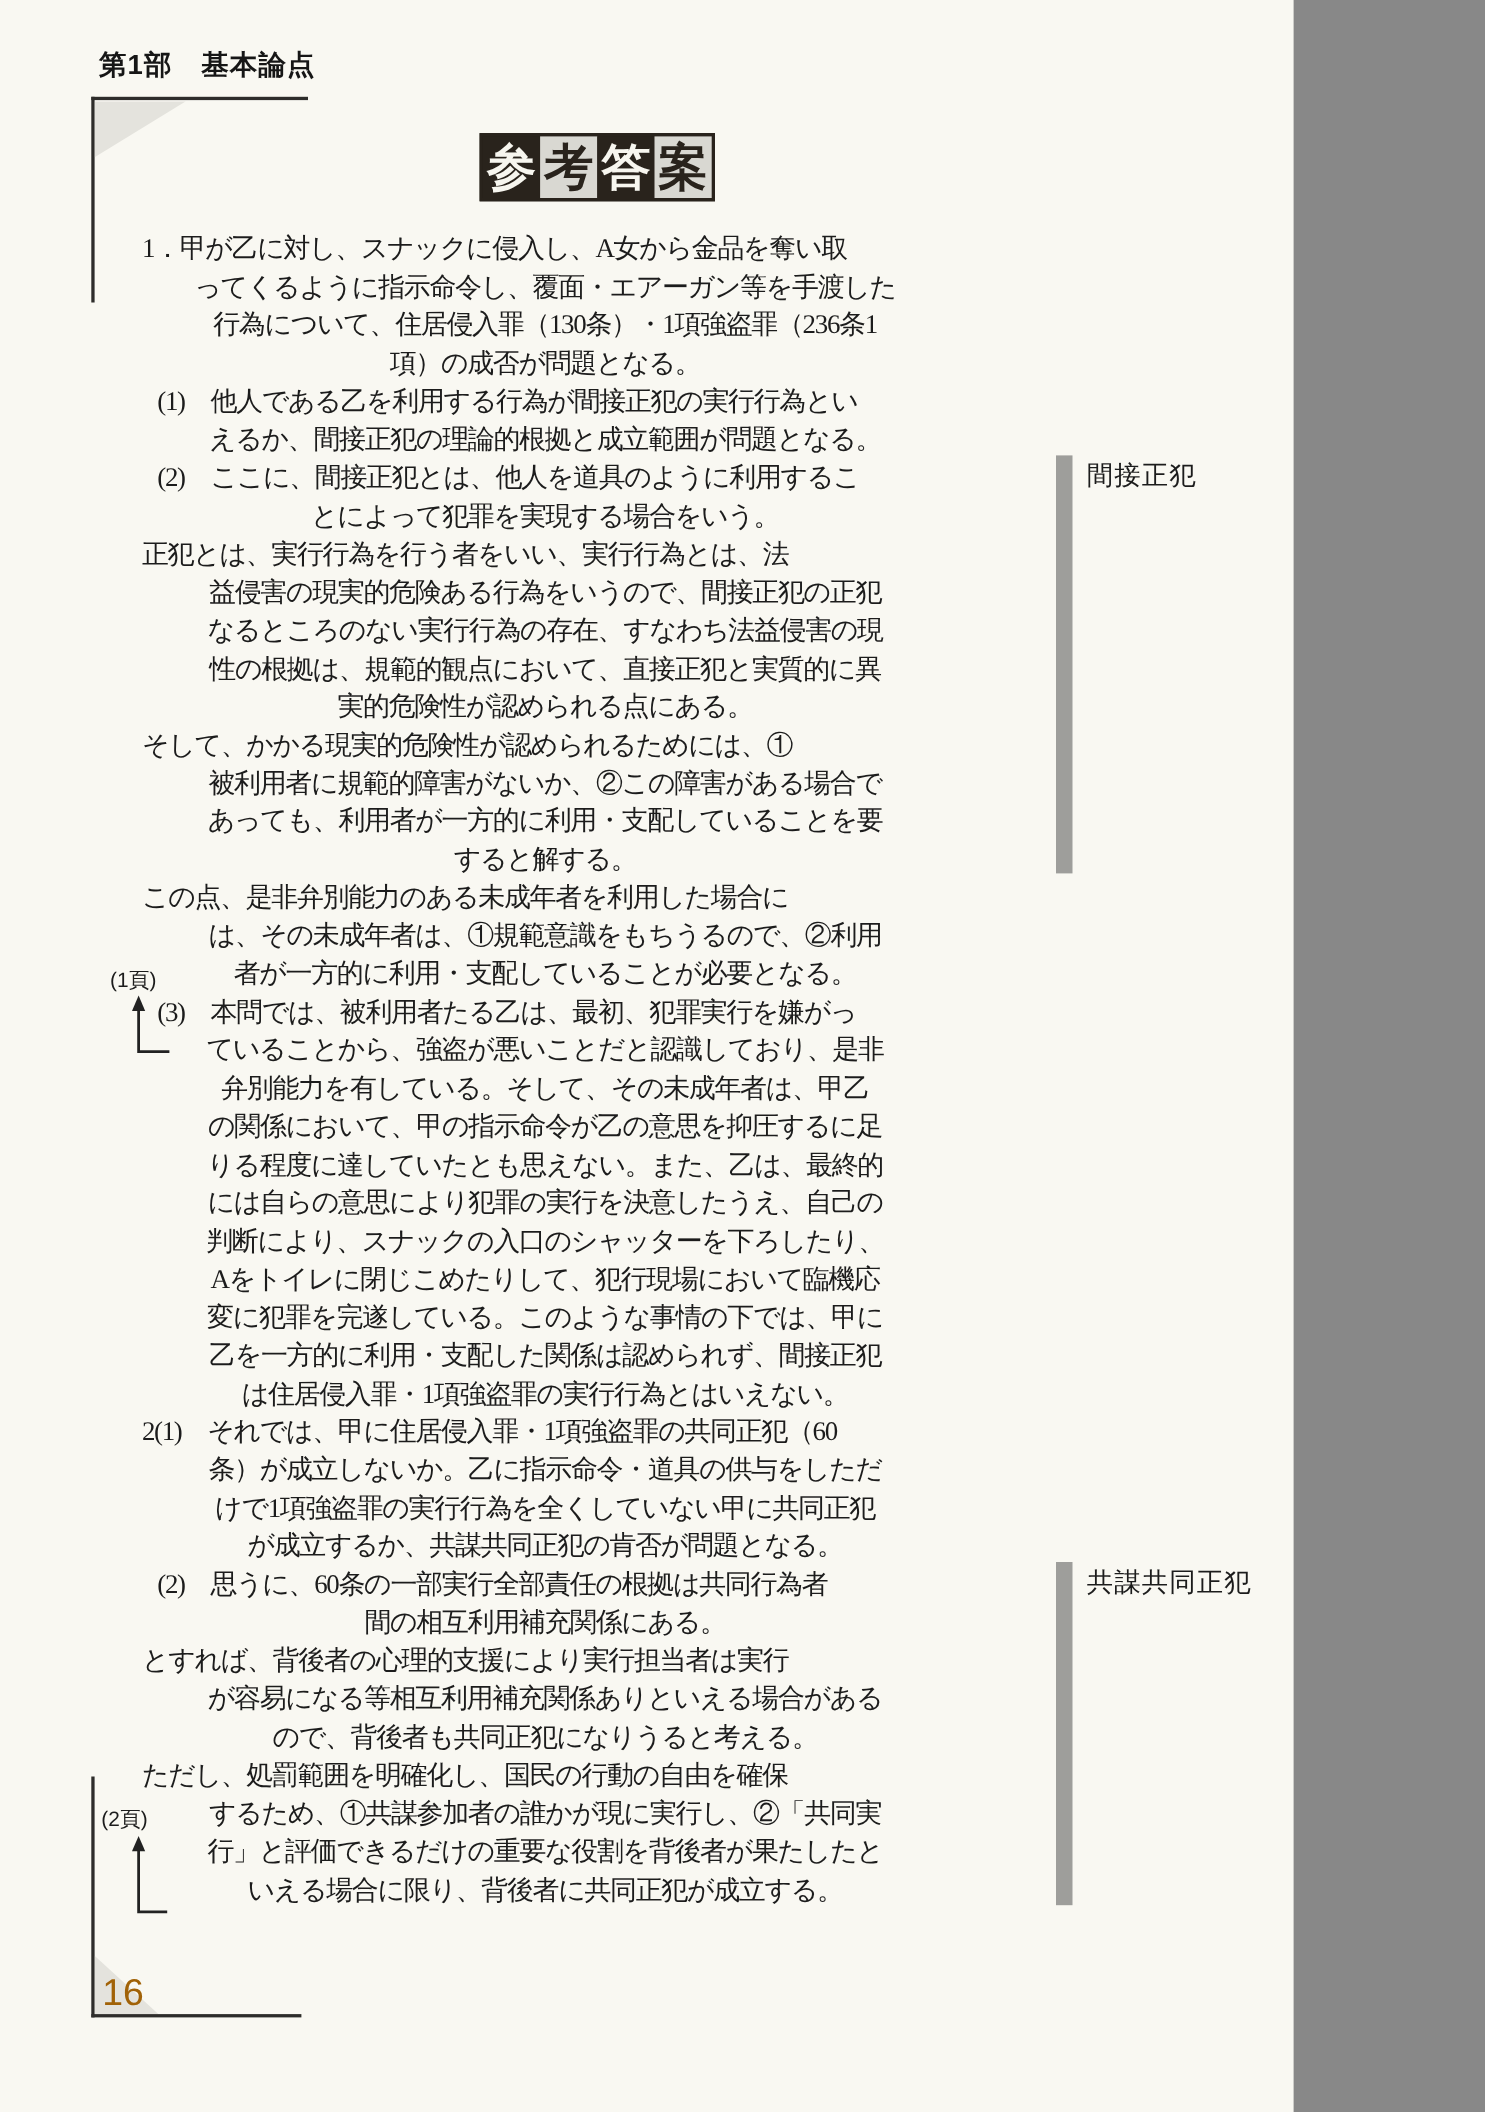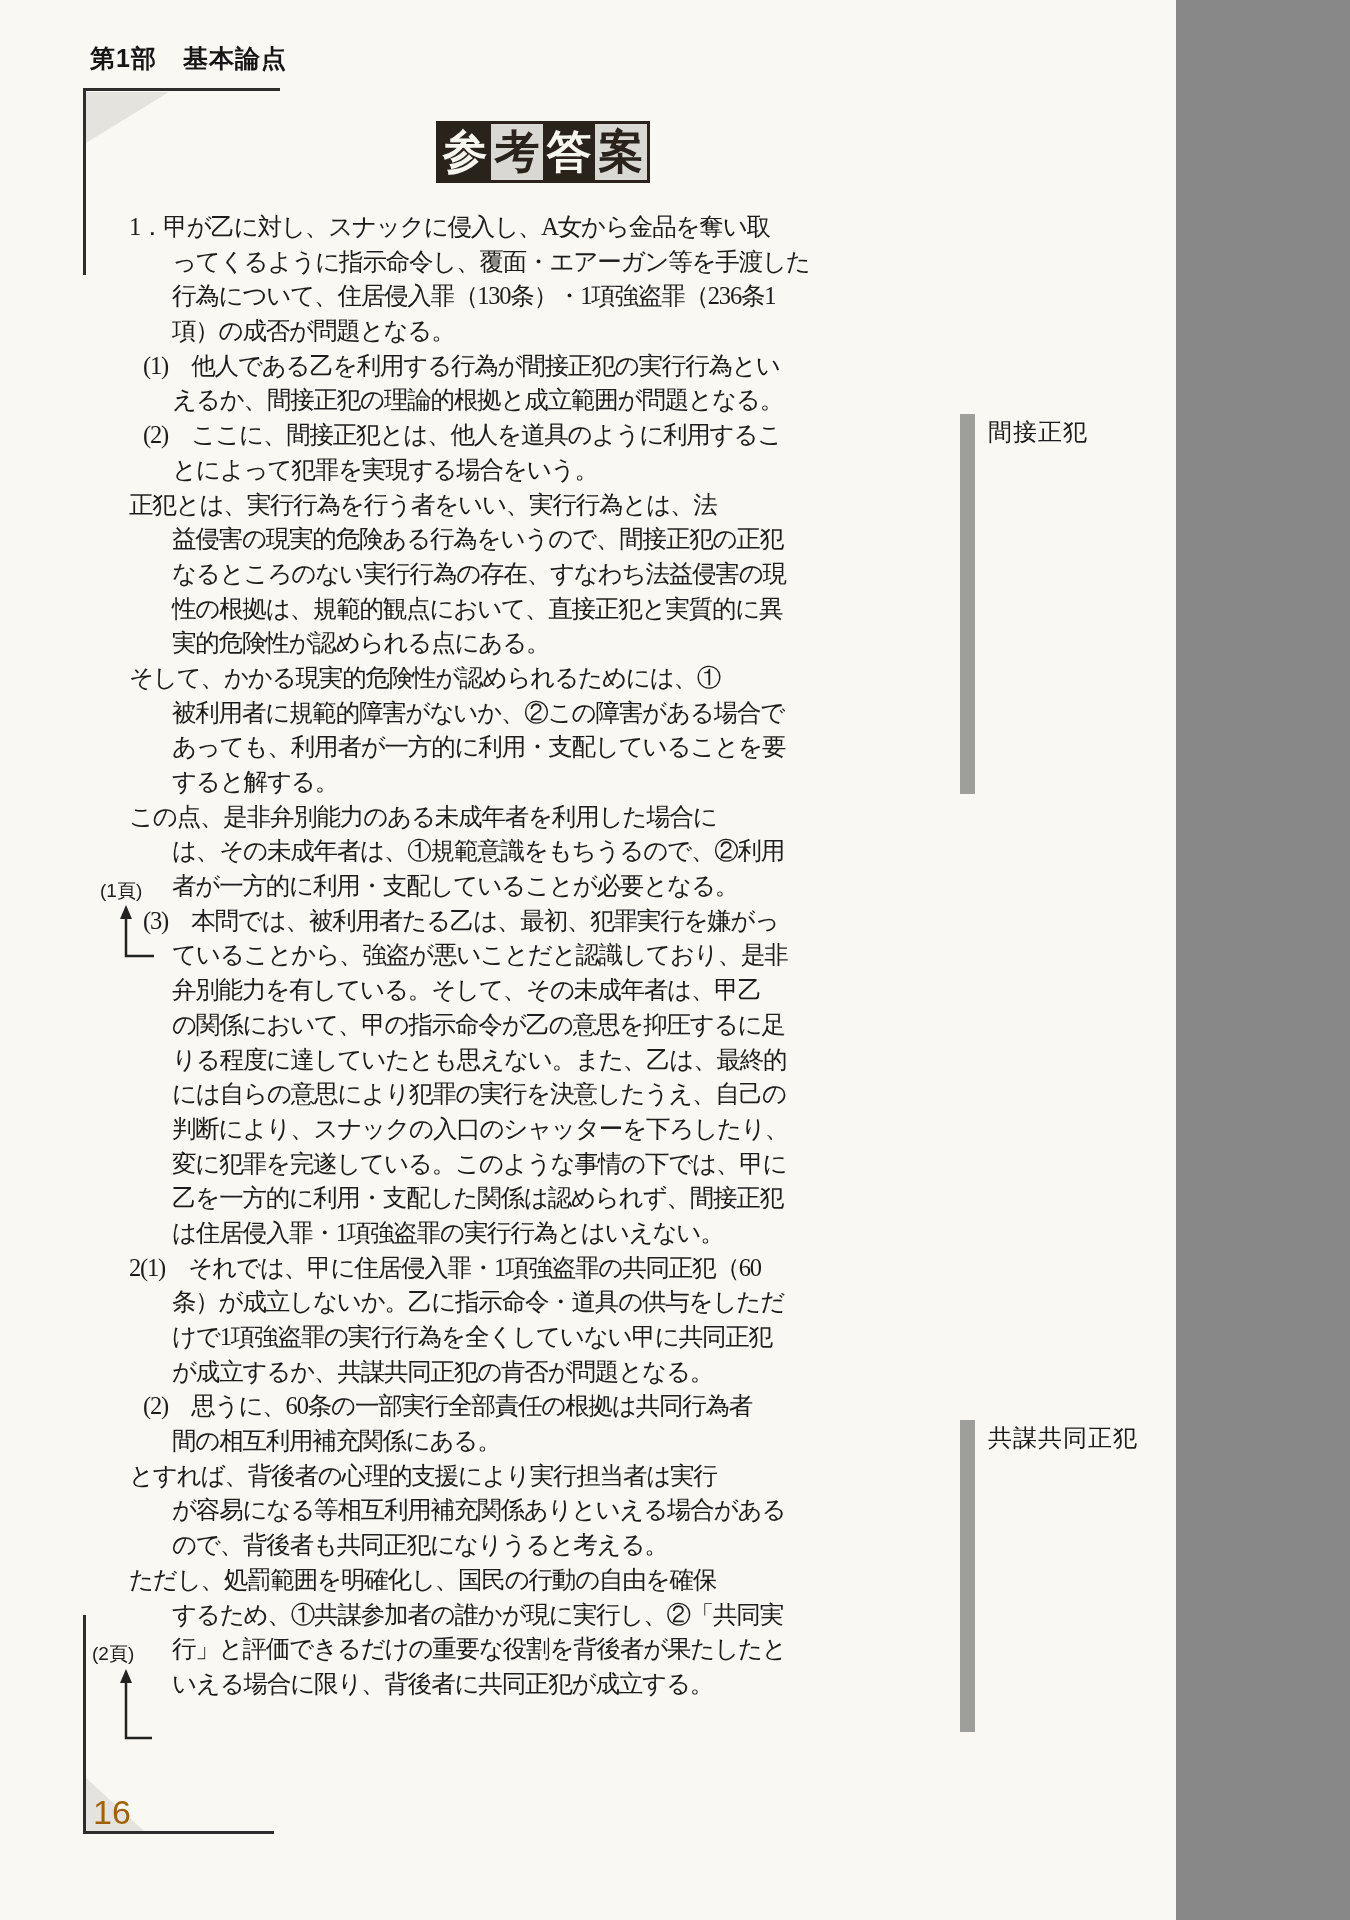--- a/index.html
+++ b/index.html
@@ -35,21 +35,21 @@
   .tcell.dark{background:#29231c; color:#f7f6ef;}
   .tcell.light{background:#d9d8d2; color:#29231c;}
   
   .body-text{position:absolute; left:129px; top:210px; width:690px;}
   .bline{
     height:34.7px; line-height:34.7px; font-size:24.5px;
     letter-spacing:-1.2px; white-space:nowrap; color:#1c1c1c;
   }
   .ind0{margin-left:0;}
   .ind1{margin-left:14px;}
-  .ind2{margin-left:43px;}
+  .ind2{margin-left:43px;text-align:center;}
   .ind3{}
   
   .margin-bar{position:absolute; left:960px; width:15px; background:#9e9e9b;}
   .bar-1{top:414px; height:380px;}
   .bar-2{top:1420px; height:312px;}
   .margin-note{
     position:absolute; left:988px;
     font-family:"Liberation Sans","DejaVu Sans",sans-serif;
     font-size:24px; letter-spacing:1px; color:#1c1c1c;
   }
@@ -117,20 +117,21 @@
       <div class="bline ind3">この点、是非弁別能力のある未成年者を利用した場合に</div>
       <div class="bline ind2">は、その未成年者は、①規範意識をもちうるので、②利用</div>
       <div class="bline ind2">者が一方的に利用・支配していることが必要となる。</div>
       <div class="bline ind1">(3)　本問では、被利用者たる乙は、最初、犯罪実行を嫌がっ</div>
       <div class="bline ind2">ていることから、強盗が悪いことだと認識しており、是非</div>
       <div class="bline ind2">弁別能力を有している。そして、その未成年者は、甲乙</div>
       <div class="bline ind2">の関係において、甲の指示命令が乙の意思を抑圧するに足</div>
       <div class="bline ind2">りる程度に達していたとも思えない。また、乙は、最終的</div>
       <div class="bline ind2">には自らの意思により犯罪の実行を決意したうえ、自己の</div>
       <div class="bline ind2">判断により、スナックの入口のシャッターを下ろしたり、</div>
+      <div class="bline ind2">Aをトイレに閉じこめたりして、犯行現場において臨機応</div>
       <div class="bline ind2">変に犯罪を完遂している。このような事情の下では、甲に</div>
       <div class="bline ind2">乙を一方的に利用・支配した関係は認められず、間接正犯</div>
       <div class="bline ind2">は住居侵入罪・1項強盗罪の実行行為とはいえない。</div>
       <div class="bline ind0">2(1)　それでは、甲に住居侵入罪・1項強盗罪の共同正犯（60</div>
       <div class="bline ind2">条）が成立しないか。乙に指示命令・道具の供与をしただ</div>
       <div class="bline ind2">けで1項強盗罪の実行行為を全くしていない甲に共同正犯</div>
       <div class="bline ind2">が成立するか、共謀共同正犯の肯否が問題となる。</div>
       <div class="bline ind1">(2)　思うに、60条の一部実行全部責任の根拠は共同行為者</div>
       <div class="bline ind2">間の相互利用補充関係にある。</div>
       <div class="bline ind3">とすれば、背後者の心理的支援により実行担当者は実行</div>

